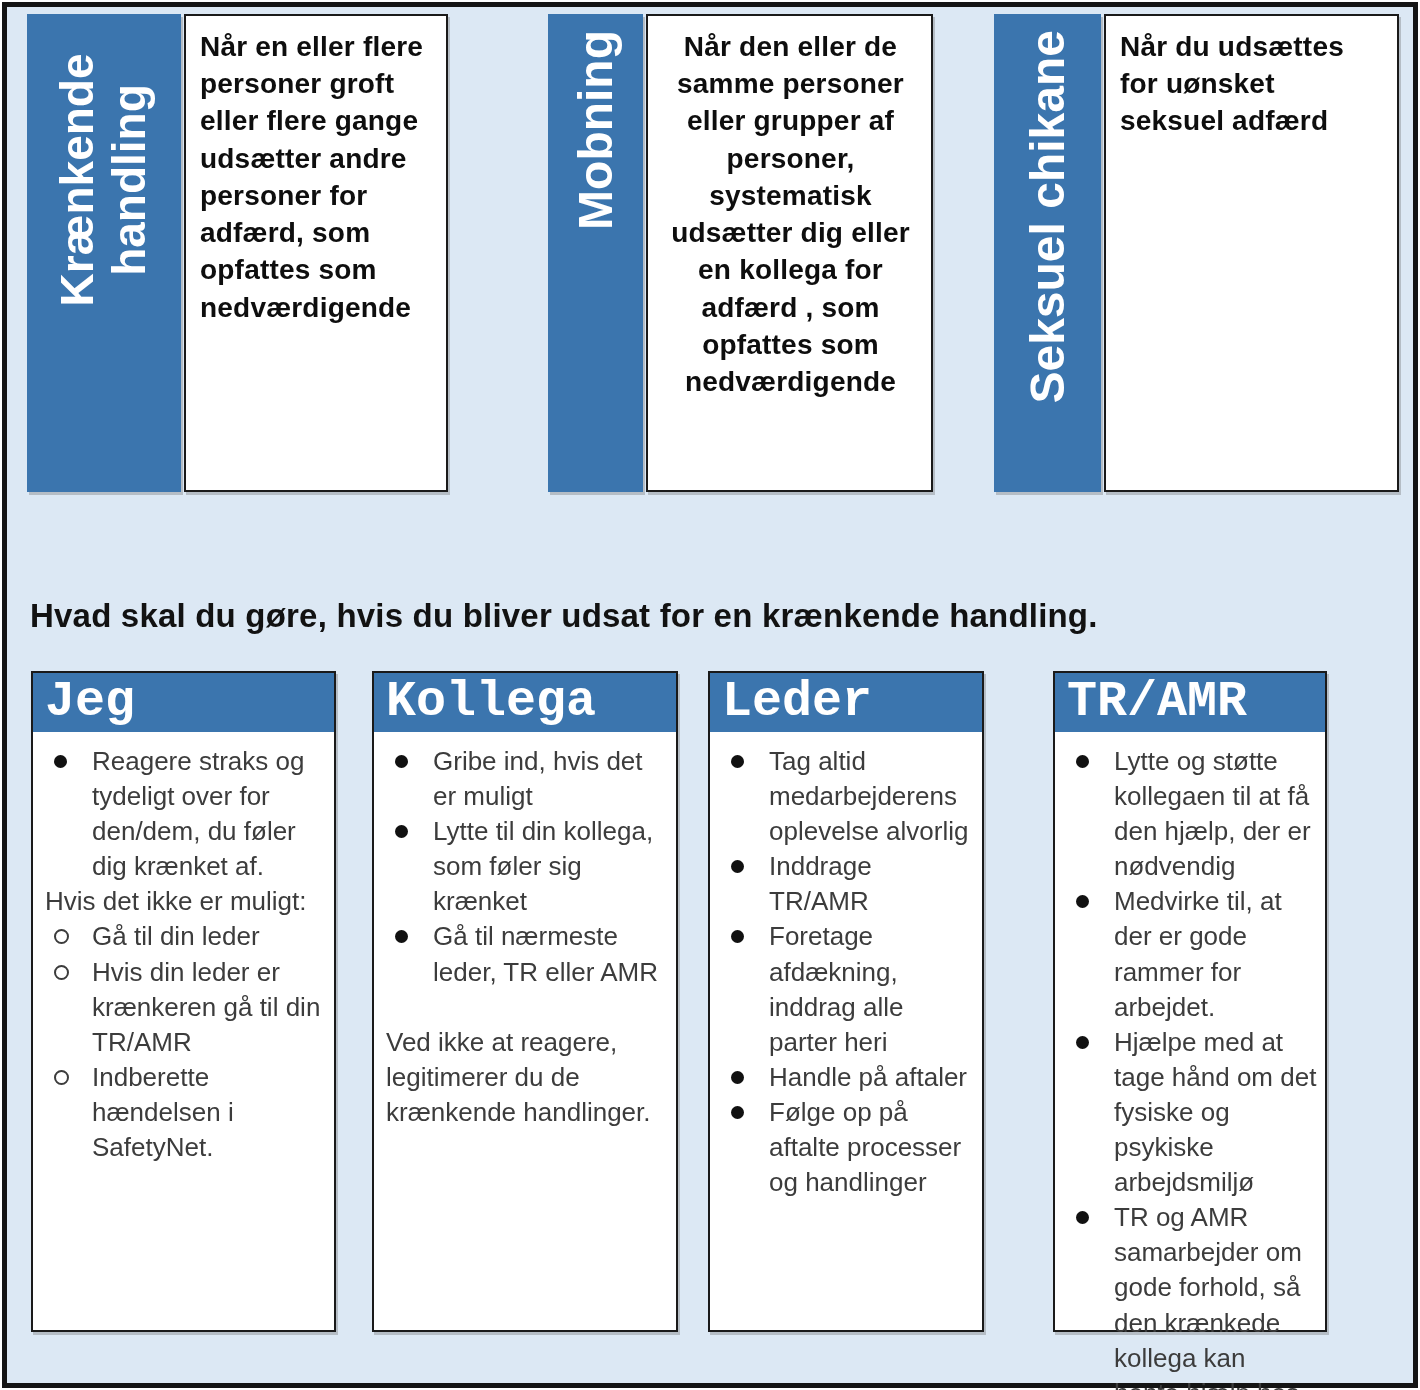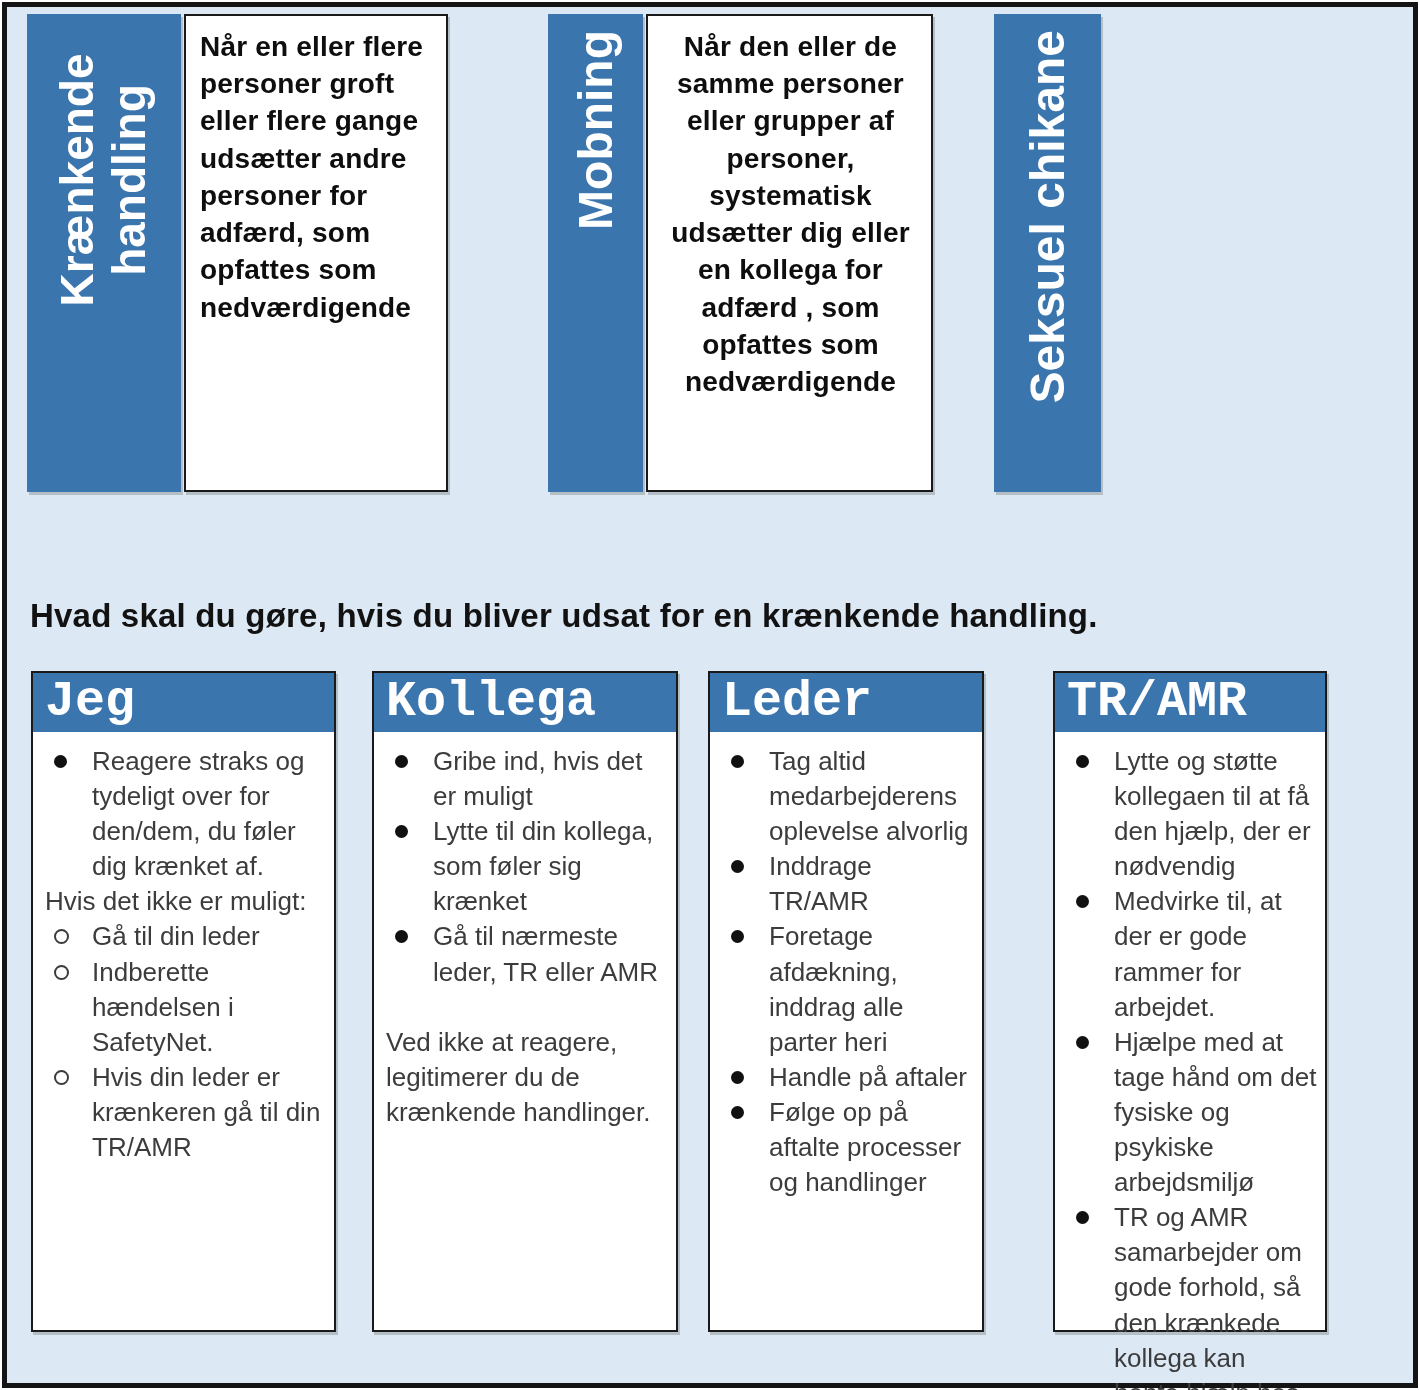--- a/index.html
+++ b/index.html
@@ -67,20 +67,23 @@
   </div>
   <div class="def-body" style="left:646px; width:287px;text-align:center;">
     <p class="def-desc">Når den eller de samme personer eller grupper af personer, systematisk udsætter dig eller en kollega for adfærd , som opfattes som nedværdigende</p>
   </div>
 
   <div class="def-label" style="left:994px; width:107px;">
     <div class="vwrap" style="height:107px;">
       <div class="vlabel">Seksuel chikane</div>
     </div>
   </div>
+  <div class="def-body" style="left:1104px; width:295px;">
+    <p class="def-desc">Når du udsættes for uønsket seksuel adfærd</p>
+  </div>
 
   <div class="heading">Hvad skal du gøre, hvis du bliver udsat for en krænkende handling.</div>
 
   <div class="act-card" style="left:31px; width:305px;">
     <div class="act-header">
       <span class="act-title">Jeg</span>
     </div>
     <ul class="act-list">
       <li>
           <span class="b-col">
@@ -94,27 +97,27 @@
       <li>
           <span class="b-col">
             <span class="b-circ"></span>
           </span>
           <span class="li-text">Gå til din leder</span>
         </li>
       <li>
           <span class="b-col">
             <span class="b-circ"></span>
           </span>
+          <span class="li-text">Hvis din leder er krænkeren gå til din TR/AMR</span>
+        </li>
+      <li>
+          <span class="b-col">
+            <span class="b-circ"></span>
+          </span>
           <span class="li-text">Indberette hændelsen i SafetyNet.</span>
-        </li>
-      <li>
-          <span class="b-col">
-            <span class="b-circ"></span>
-          </span>
-          <span class="li-text">Hvis din leder er krænkeren gå til din TR/AMR</span>
         </li>
     </ul>
   </div>
 
   <div class="act-card" style="left:372px; width:306px;">
     <div class="act-header">
       <span class="act-title">Kollega</span>
     </div>
     <ul class="act-list">
       <li>

